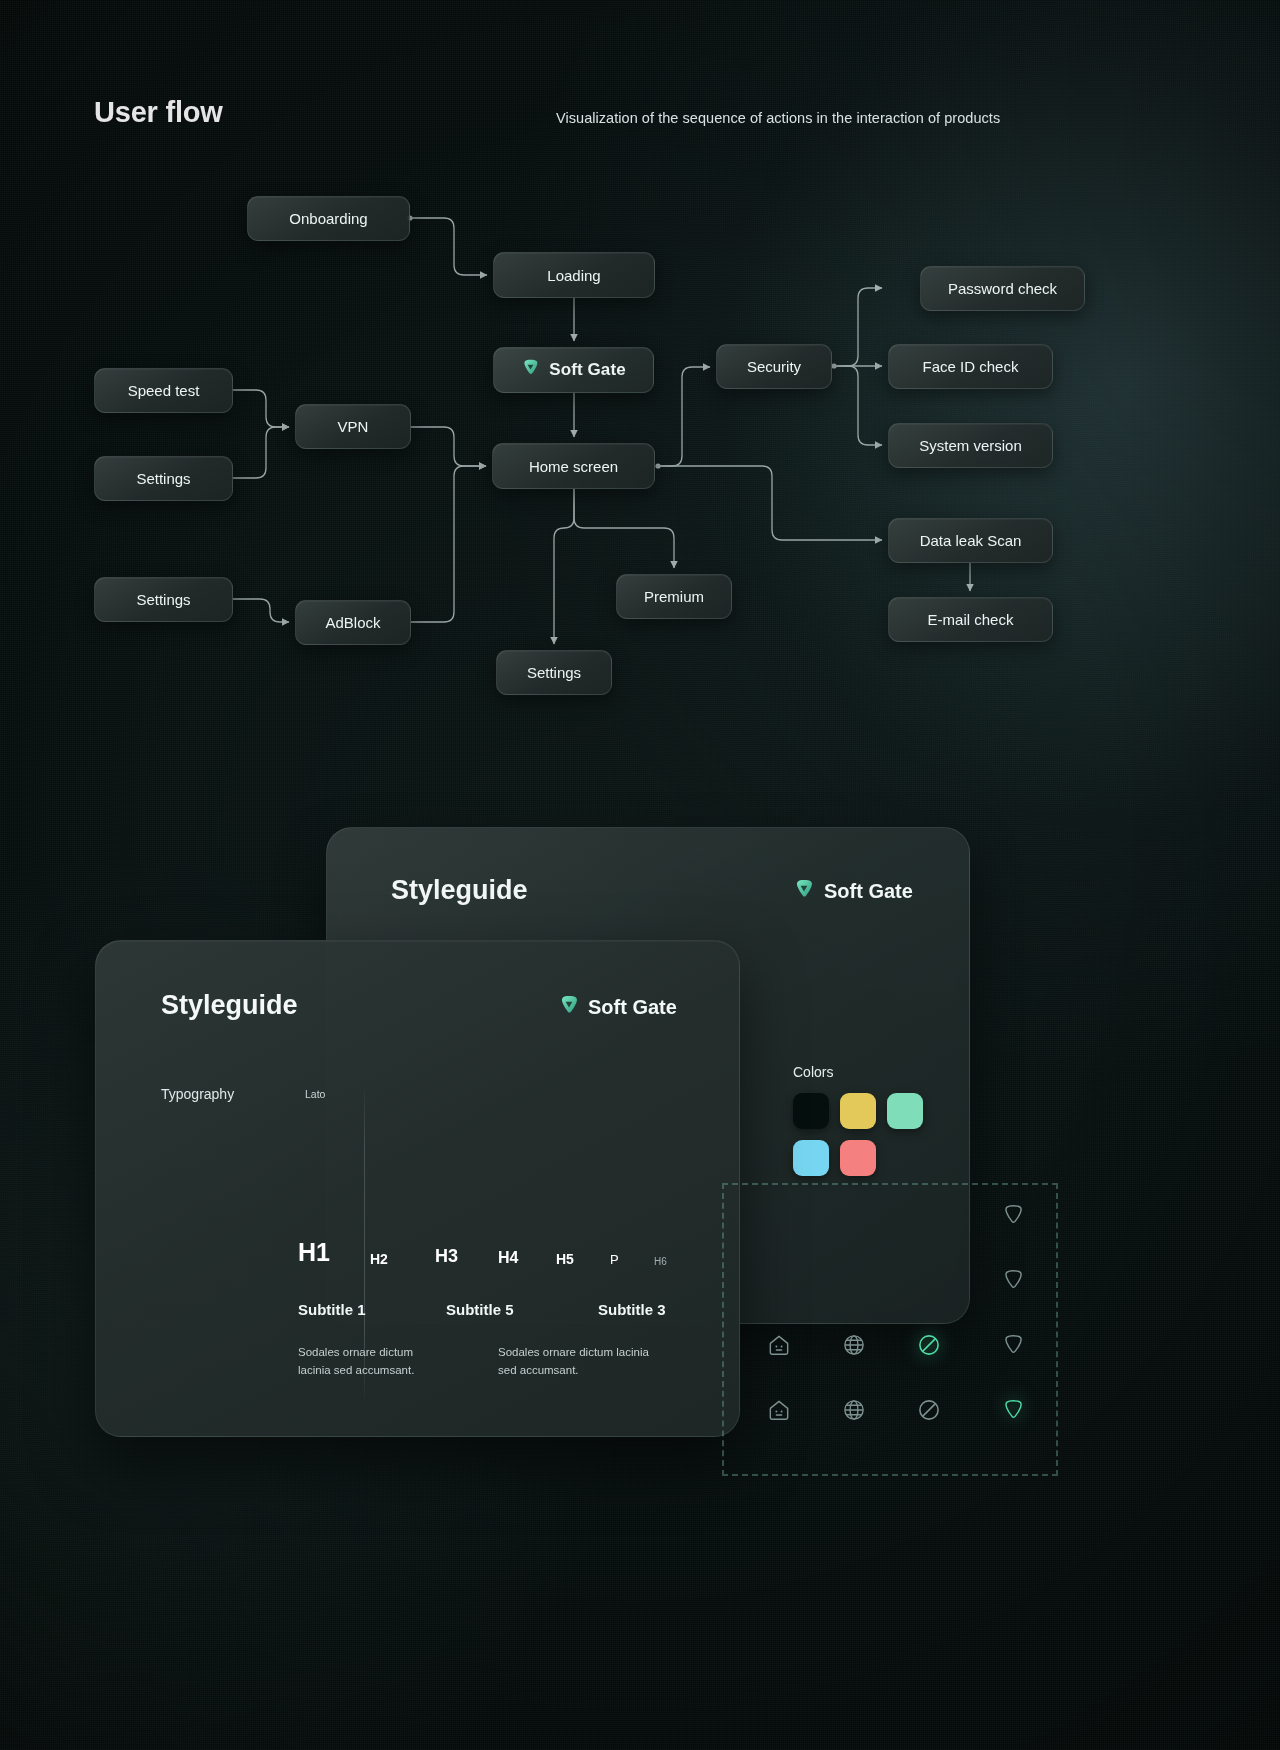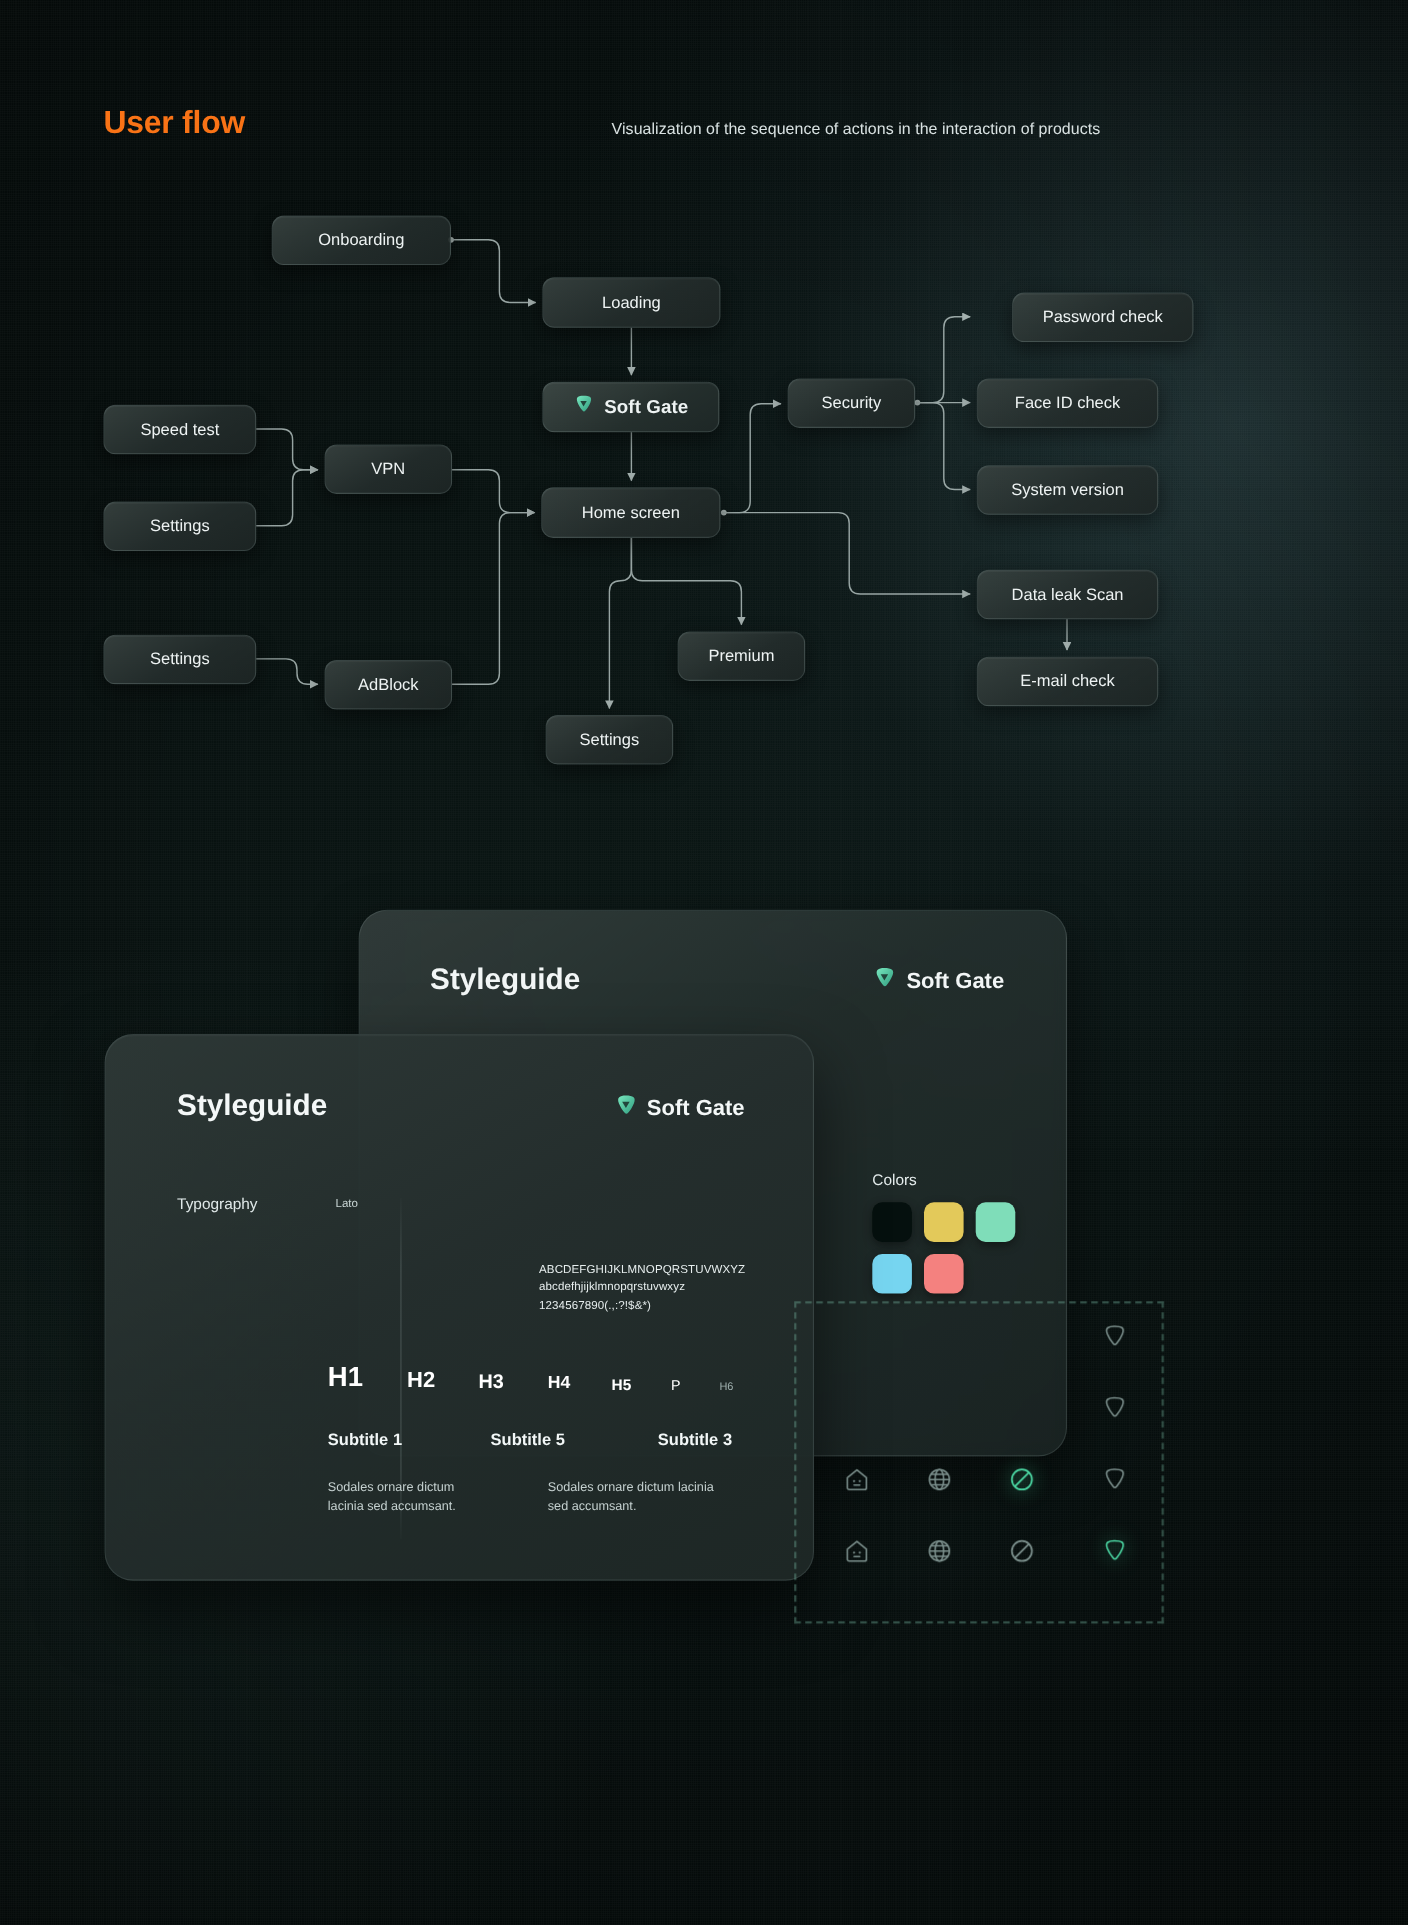--- a/index.html
+++ b/index.html
@@ -31,21 +31,21 @@
     opacity: 0.035;
     background-image:
       repeating-linear-gradient(0deg, rgba(255,255,255,0.5) 0 1px, rgba(0,0,0,0) 1px 2px),
       repeating-linear-gradient(90deg, rgba(255,255,255,0.5) 0 1px, rgba(0,0,0,0) 1px 2px);
   }
 
   
   #page-title {
     position: absolute; left: 94px; top: 96px;
     font-size: 29px; font-weight: 700; letter-spacing: -0.2px;
-    color: #f97316;
+    color: #e5e5e5;
   }
   #page-subtitle {
     position: absolute; left: 556px; top: 110px;
     width: 510px; text-align: left;
     font-size: 14.5px; color: #d9e2e2; letter-spacing: 0.05px;
   }
 
   
   #flow { position: absolute; left: 0; top: 0; width: 1180px; height: 760px; }
   #flow-edges { position: absolute; left: 0; top: 0; width: 1280px; height: 760px; }
@@ -330,29 +330,24 @@
         <path d="M12 14.6 8.3 8.4h7.4z" fill="#1d3b33" opacity="0.92"></path>
       </svg>
     </span>
     <span>Soft Gate</span>
   </div>
 
   <div id="typography-label">Typography</div>
   <div id="type-divider"></div>
   <div id="font-name">Lato</div>
 
-  <div id="char-samples">
-    <div>ABCDEFGHIJKLMNOPQRSTUVWXYZ</div>
-    <div>abcdefhjijklmnopqrstuvwxyz</div>
-    <div>1234567890(.,:?!$&amp;*)</div>
-  </div>
 
   <div id="heading-scale">
       <span class="h-sample" style="left: 0px; font-size: 25px;">H1</span>
-      <span class="h-sample" style="left: 72px; font-size: 20px;">H2</span>
+      <span class="h-sample" style="left: 72px; font-size: 14px;">H2</span>
       <span class="h-sample" style="left: 137px; font-size: 18px;">H3</span>
       <span class="h-sample" style="left: 200px; font-size: 16px;">H4</span>
       <span class="h-sample" style="left: 258px; font-size: 14px;">H5</span>
       <span class="h-sample" style="left: 312px; font-size: 13px; font-weight: 400;">P</span>
       <span class="h-sample" style="left: 356px; font-size: 10px; color: rgb(159, 176, 174); font-weight: 400;">H6</span>
     </div>
   <div id="subtitles">
       <div class="subtitle-item" style="left: 0px;">Subtitle 1</div>
       <div class="subtitle-item" style="left: 148px;">Subtitle 5</div>
       <div class="subtitle-item" style="left: 300px;">Subtitle 3</div>

